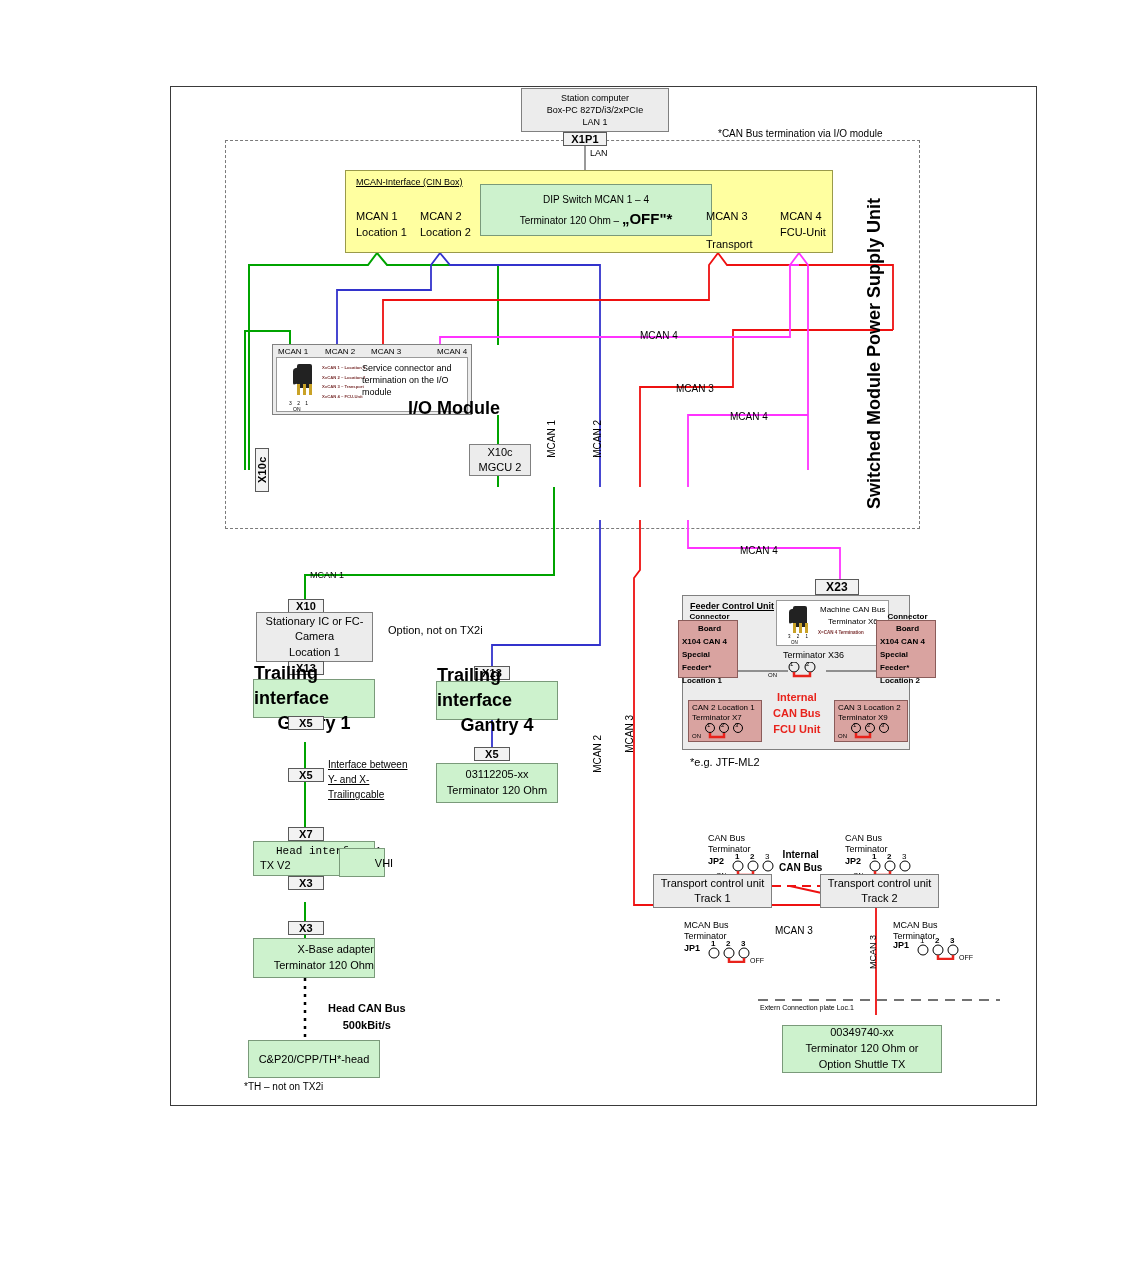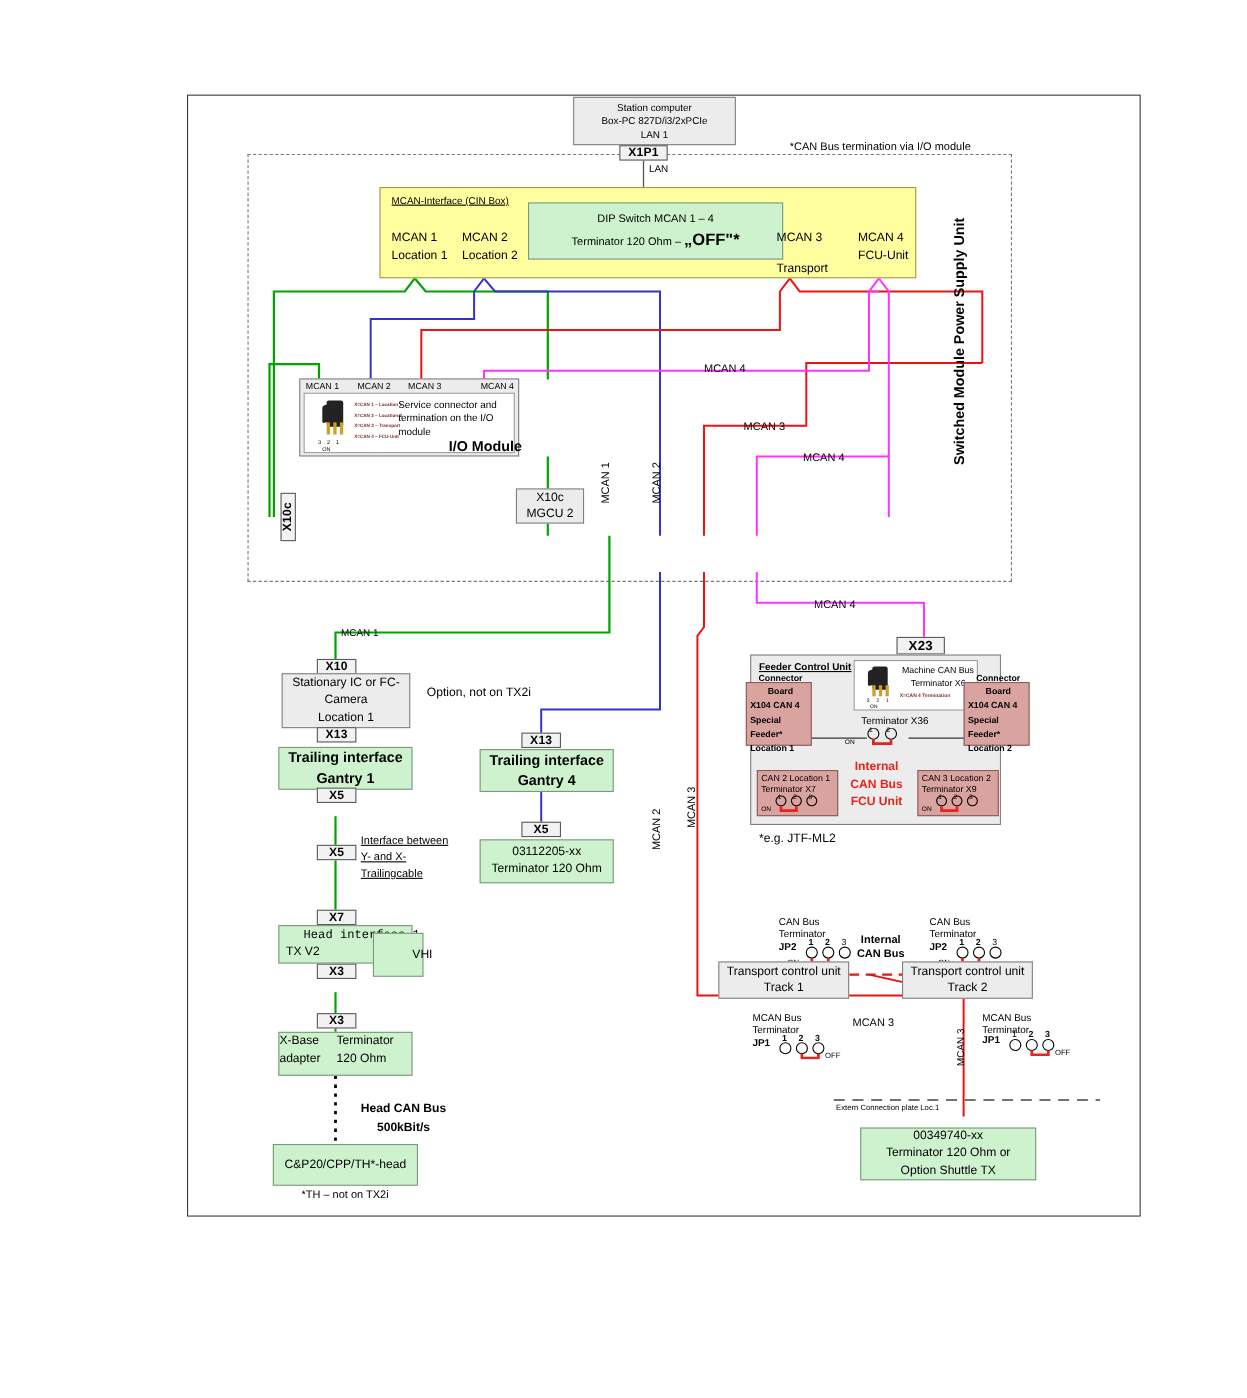--- a/index.html
+++ b/index.html
@@ -17,21 +17,21 @@
   .white{background:#ffffff;border:1px solid #9a9a9a;}
   .conn{background:#f2f2f2;border:1px solid #5a5a5a;font-size:11px;font-weight:bold;
         display:flex;align-items:center;justify-content:center;letter-spacing:.2px;}
   .lbl{position:absolute;color:#000;white-space:nowrap;}
   .vert{writing-mode:vertical-rl;transform:rotate(180deg);}
   .bold{font-weight:bold;}
   .ul{text-decoration:underline;}
   .red{color:#e8231c;}
   svg{position:absolute;left:0;top:0;pointer-events:none;}
   .t8{font-size:8px}.t9{font-size:9px}.t10{font-size:10px}.t11{font-size:11px}
-  .t12{font-size:13px}
+  .t12{font-size:18px}
   .dipwrap{position:absolute;}
   .dipbody{position:absolute;background:#222;border-radius:2px;}
   .dippin{position:absolute;background:#c9a227;}
 </style>
 </head>
 <body>
 
 <div id="root">
 
   <div class="abs frame" style="left:170px;top:86px;width:867px;height:1020px;"></div>
@@ -209,42 +209,42 @@
     <div>Y- and X-</div>
     <div>Trailingcable</div>
   </div>
 
   <div class="abs conn" style="left:288px;top:827px;width:36px;height:14px;">
     <span>X7</span>
   </div>
   <div class="abs green" style="left:253px;top:841px;width:122px;height:35px;">
     <div class="lbl t11" style="left:22px;top:3px;font-family:Liberation Mono, monospace;">Head interface 1</div>
     <div class="lbl t11" style="left:6px;top:17px;">TX V2</div>
-    <div class="abs green t11" style="left:85px;top:6px;width:33px;height:40px;display:flex;align-items:center;justify-content:center;padding-left:44px;">
+    <div class="abs green t11" style="left:85px;top:6px;width:33px;height:29px;display:flex;align-items:center;justify-content:center;padding-left:44px;">
       <span>VHI</span>
     </div>
   </div>
   <div class="abs conn" style="left:288px;top:876px;width:36px;height:14px;">
     <span>X3</span>
   </div>
   <div class="abs conn" style="left:288px;top:921px;width:36px;height:14px;">
     <span>X3</span>
   </div>
-  <div class="abs green t11" style="left:253px;top:938px;width:122px;height:40px;display:flex;flex-direction:row;align-items:flex-start;justify-content:center;line-height:1.45;">
+  <div class="abs green t11" style="left:253px;top:938px;width:122px;height:40px;display:flex;flex-direction:column;align-items:flex-end;justify-content:center;line-height:1.45;">
     <span>X-Base adapter</span>
     <span>Terminator 120 Ohm</span>
   </div>
   <div class="lbl t11 bold" style="left:328px;top:1000px;line-height:1.5;text-align:center;">
     <div>Head CAN Bus</div>
     <div>500kBit/s</div>
   </div>
   <div class="abs green t11" style="left:248px;top:1040px;width:132px;height:38px;display:flex;align-items:center;justify-content:center;">
     <span>C&amp;P20/CPP/TH*-head</span>
   </div>
-  <div class="lbl t10" style="left:274px;top:1081px;">*TH – not on TX2i</div>
+  <div class="lbl t10" style="left:244px;top:1081px;">*TH – not on TX2i</div>
 
   <div class="abs conn" style="left:474px;top:666px;width:36px;height:14px;">
     <span>X13</span>
   </div>
   <div class="abs green t12 bold" style="left:436px;top:681px;width:122px;height:39px;display:flex;flex-direction:column;align-items:center;justify-content:center;line-height:1.4;">
     <span>Trailing interface</span>
     <span>Gantry  4</span>
   </div>
   <div class="abs conn" style="left:474px;top:747px;width:36px;height:14px;">
     <span>X5</span>

